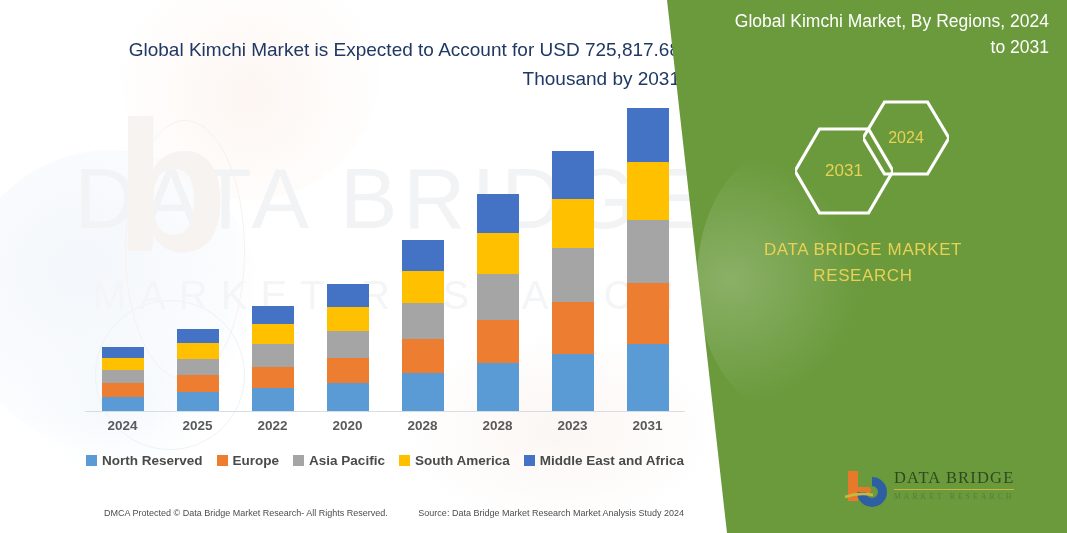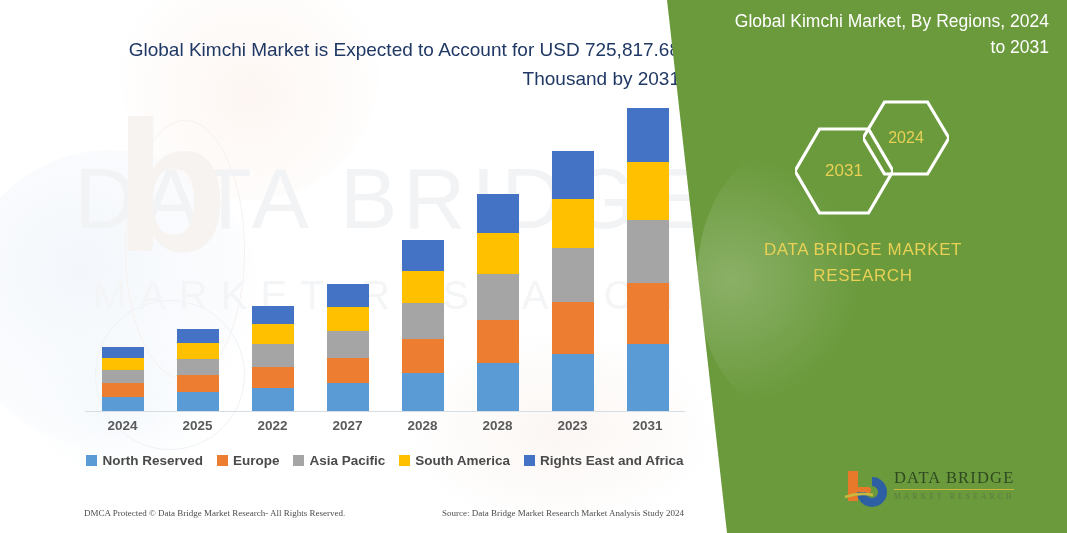--- a/index.html
+++ b/index.html
@@ -86,22 +86,22 @@
   .legend-item { display:flex; align-items:center; gap:5px; }
   .legend-swatch { width:11px; height:11px; flex:0 0 auto; }
   .legend-label { font-size:13.5px; font-weight:700; color:#4a4a4a; white-space:nowrap; }
 
   
   .footer {
     position:absolute; left:84px; top:508px; width:600px;
     display:flex; justify-content:space-between; align-items:center;
   }
   .footer-text {
-    font-family:Liberation Serif, serif;
-    font-size:9px; color:#4d4d4d; white-space:nowrap;
+    font-family:Liberation Sans, sans-serif;
+    font-size:9px; color:#4d4d4d; white-space:nowrap;margin-left:20px;
   }
 
   
   .green-panel {
     position:absolute; right:0; top:0; width:400px; height:533px;
     background:#6a9a3c;
     clip-path:polygon(100% 0, 100% 100%, 15% 100%, 0 0);
   }
   .green-sheen {
     position:absolute; left:30px; top:150px; width:170px; height:260px;
@@ -237,21 +237,21 @@
             </div>
           </div>
         </div>
       <div class="baseline"></div>
     </div>
 
     <div class="xlabels" id="xlabels">
         <div class="xlabel">2024</div>
         <div class="xlabel">2025</div>
         <div class="xlabel">2022</div>
-        <div class="xlabel">2027</div>
+        <div class="xlabel">2020</div>
         <div class="xlabel">2028</div>
         <div class="xlabel">2028</div>
         <div class="xlabel">2023</div>
         <div class="xlabel">2031</div>
       </div>
 
     <div class="legend" id="legend">
         <div class="legend-item">
           <span class="legend-swatch" style="background: rgb(91, 155, 213);"></span>
           <span class="legend-label">North Reserved</span>
@@ -263,21 +263,21 @@
         <div class="legend-item">
           <span class="legend-swatch" style="background: rgb(165, 165, 165);"></span>
           <span class="legend-label">Asia Pacific</span>
         </div>
         <div class="legend-item">
           <span class="legend-swatch" style="background: rgb(255, 192, 0);"></span>
           <span class="legend-label">South America</span>
         </div>
         <div class="legend-item">
           <span class="legend-swatch" style="background: rgb(68, 114, 196);"></span>
-          <span class="legend-label">Rights East and Africa</span>
+          <span class="legend-label">Middle East and Africa</span>
         </div>
       </div>
 
     <div class="footer">
       <div class="footer-text">DMCA Protected © Data Bridge Market Research-  All Rights Reserved.</div>
       <div class="footer-text">Source: Data Bridge Market Research  Market Analysis Study 2024</div>
     </div>
   </div>
 
   <div class="green-panel">

